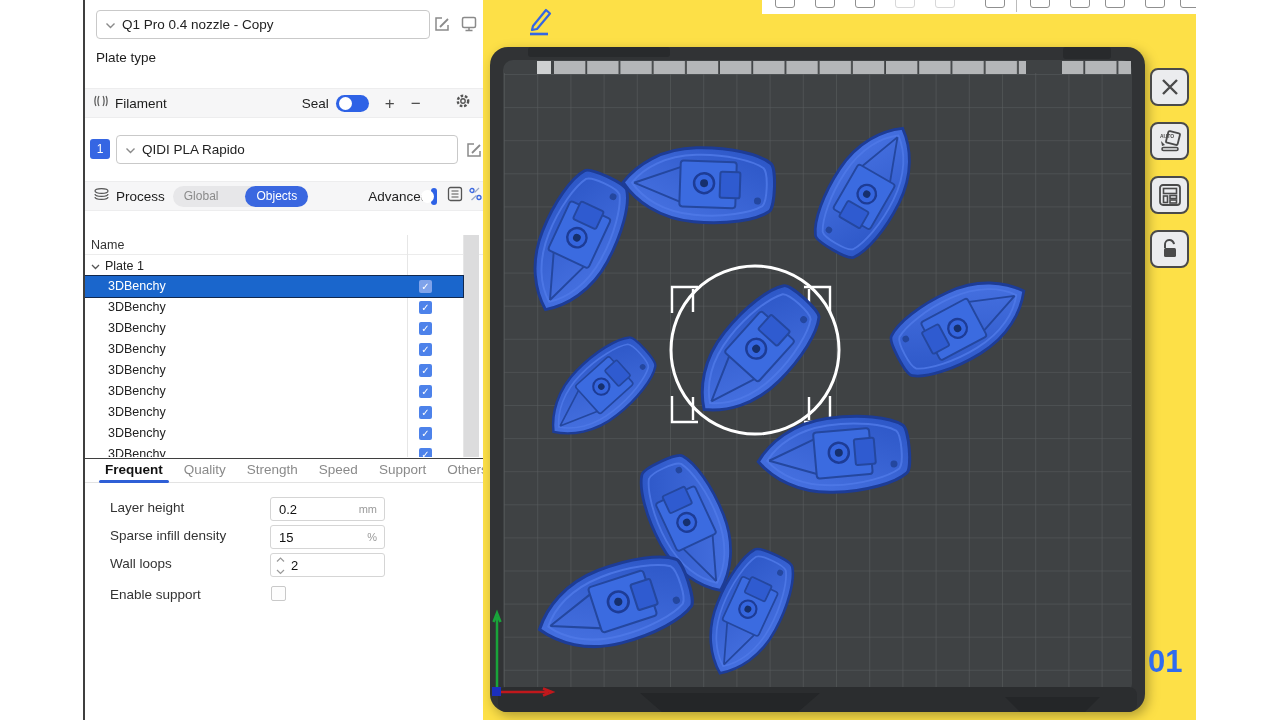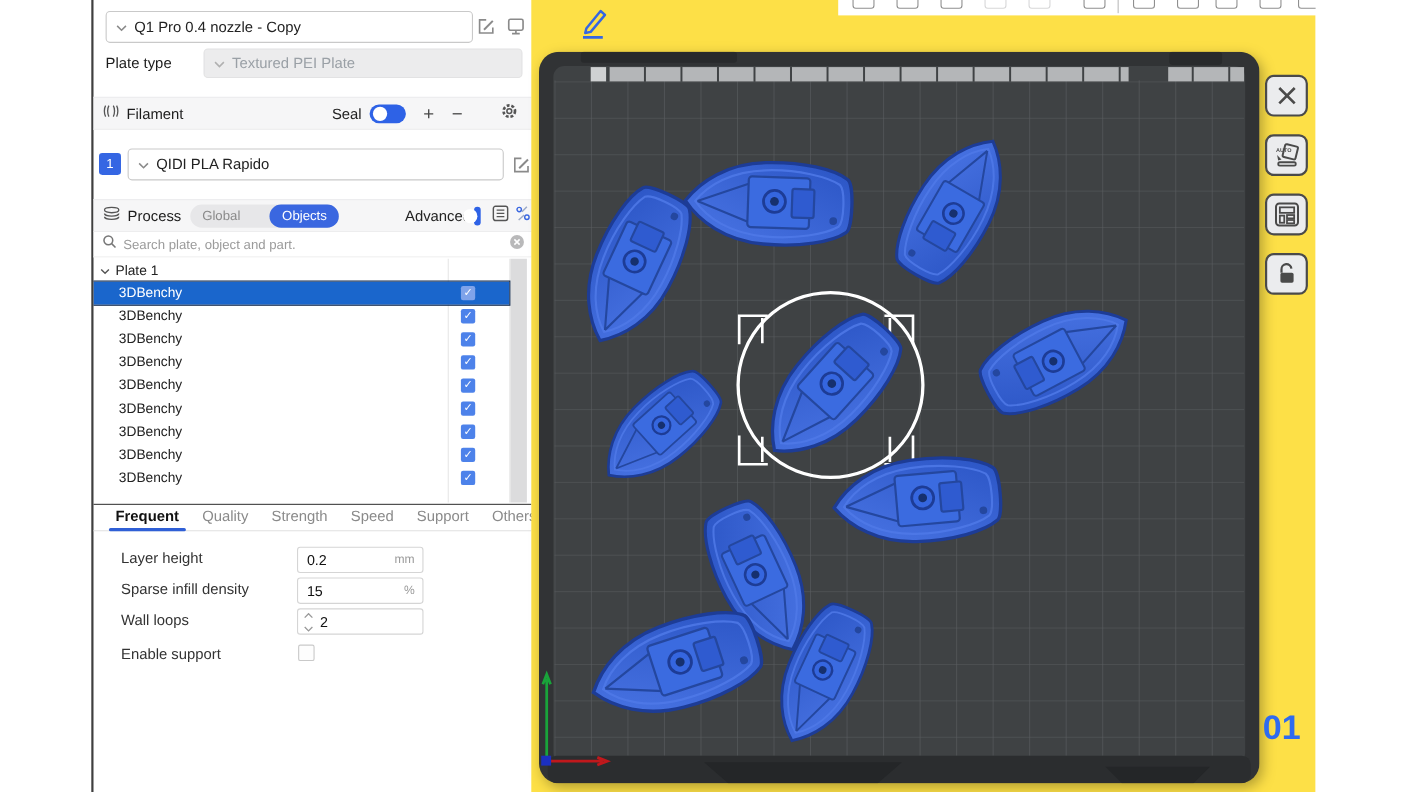--- a/index.html
+++ b/index.html
@@ -124,28 +124,20 @@
         </svg>
     </span>
     <span id="printer-monitor" class="icon-btn">
       <svg width="18" height="18" viewBox="0 0 18 18">
           <rect x="2.5" y="2.5" width="13" height="10" rx="1.5" fill="none" stroke="#8a8a8a" stroke-width="1.5"></rect>
           <path d="M9 12.5 V15.5 M5.5 15.5 H12.5" stroke="#8a8a8a" stroke-width="1.5"></path>
         </svg>
     </span>
 
     <div id="plate-type-label">Plate type</div>
-    <div id="plate-type-drop" class="drop">
-      <span class="chev">
-        <svg width="11" height="7">
-            <path d="M1.5 1.5 L5.5 5.5 L9.5 1.5" stroke="#b0b0b0" stroke-width="1.4" fill="none"></path>
-          </svg>
-      </span>
-      <span>Textured PEI Plate</span>
-    </div>
 
     <div id="filament-bar" class="section-bar">
       <span style="margin-left:8px">
         <svg width="16" height="14" viewBox="0 0 16 14">
             <path d="M3 2 C1.5 4.5 1.5 9.5 3 12 M6 2 C4.5 4.5 4.5 9.5 6 12 M10 2 C11.5 4.5 11.5 9.5 10 12 M13 2 C14.5 4.5 14.5 9.5 13 12" stroke="#555" stroke-width="1.2" fill="none"></path>
           </svg>
       </span>
       <span class="section-title">Filament</span>
       <span style="margin-left:135px; font-size:13.5px;">Seal</span>
       <span class="toggle" style="margin-left:7px">
@@ -204,37 +196,23 @@
       <span class="icon-btn" style="margin-left:5px">
         <svg width="15" height="16" viewBox="0 0 15 16">
             <circle cx="4" cy="4.5" r="2" fill="none" stroke="#3a67e0" stroke-width="1.3"></circle>
             <path d="M6.5 6.5 L11 2" stroke="#9aa8c8" stroke-width="1.3"></path>
             <circle cx="11" cy="11.5" r="2" fill="none" stroke="#3a67e0" stroke-width="1.3"></circle>
             <path d="M3.5 14 L8.5 9.5" stroke="#9aa8c8" stroke-width="1.3"></path>
           </svg>
       </span>
     </div>
 
-    <div id="search-row">
-      <span style="margin-left:8px">
-        <svg width="13" height="13" viewBox="0 0 13 13">
-            <circle cx="5.5" cy="5.5" r="4" fill="none" stroke="#777" stroke-width="1.4"></circle>
-            <path d="M8.5 8.5 L12 12" stroke="#777" stroke-width="1.4"></path>
-          </svg>
-      </span>
-      <input id="search-input" placeholder="Search plate, object and part." style="">
-      <span class="icon-btn" style="margin-right:6px">
-        <svg width="14" height="14" viewBox="0 0 14 14">
-            <circle cx="7" cy="7" r="6.3" fill="#b9b9ba"></circle>
-            <path d="M4.6 4.6 L9.4 9.4 M9.4 4.6 L4.6 9.4" stroke="#fff" stroke-width="1.4"></path>
-          </svg>
-      </span>
-    </div>
 
     <div id="tree">
+      <div id="tree-header">Name</div>
       <div class="col-line" style="left:322px"></div>
       <div class="col-line" style="left:378px"></div>
       <div id="scroll-track"></div>
       <div id="plate-row">
         <span>
           <svg width="9" height="6">
               <path d="M1 1 L4.5 4.5 L8 1" stroke="#555" stroke-width="1.3" fill="none"></path>
             </svg>
         </span>
         <span>Plate 1</span>

